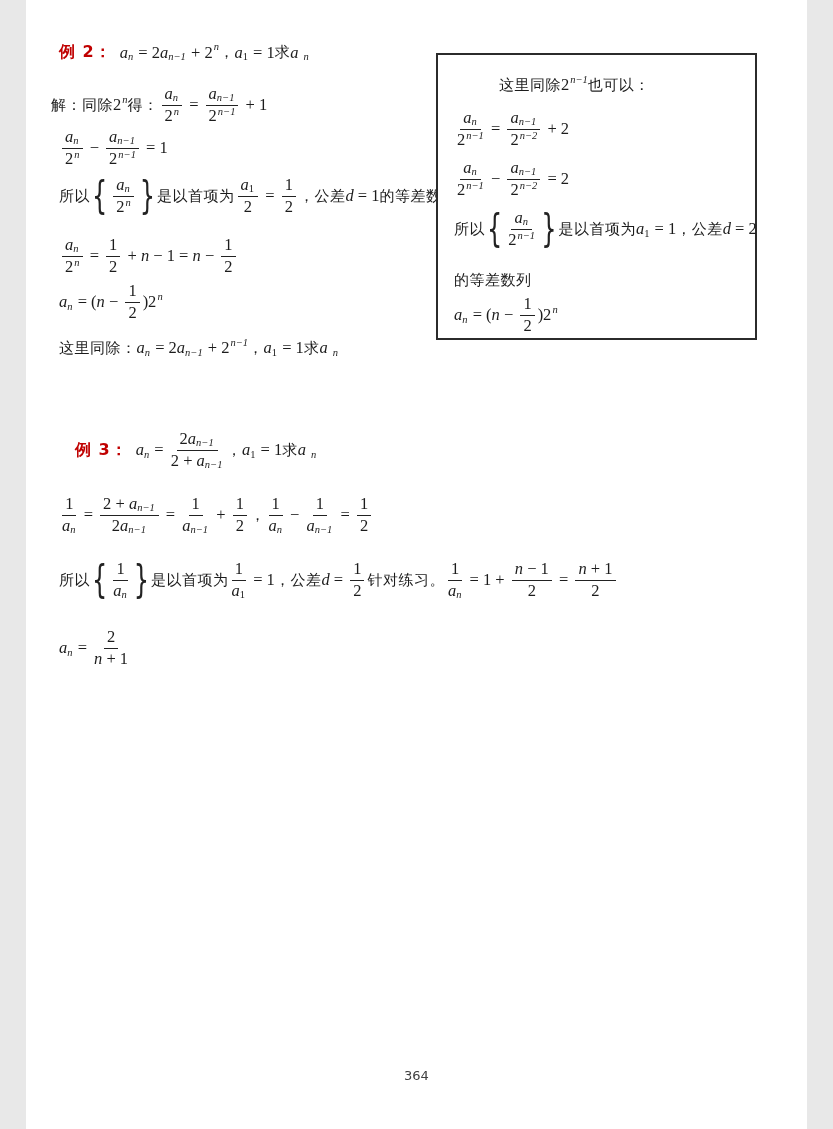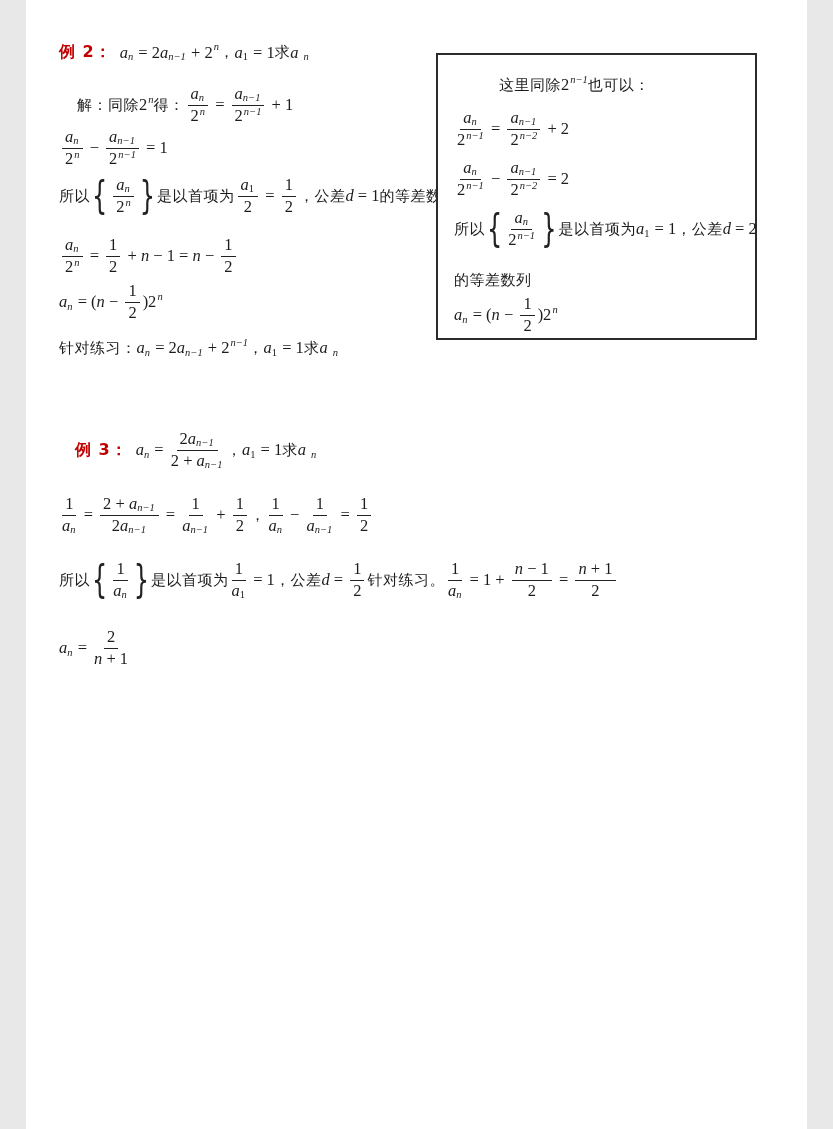--- a/index.html
+++ b/index.html
@@ -70,21 +70,21 @@
       <span class="msup it">n</span>
       <span class="mtext">，</span>
       <span class="mi">a</span>
       <span class="msub">1</span>
       <span class="mr"> = 1</span>
       <span class="mtext">求</span>
       <span class="mi">a</span>
       <span class="msp" style="width: 5px;"></span>
       <span class="msub it">n</span>
     </div>
-  <div class="line" style="left:51px;top:85px;text-align:center;">
+  <div class="line" style="left:25px;top:85px;text-align:center;">
       <span class="mtext">解：同除</span>
       <span class="mr">2</span>
       <span class="msup it">n</span>
       <span class="mtext">得：</span>
       <span class="mfrac">
         <span class="num">
           <span class="mi">a</span>
           <span class="msub it">n</span>
         </span>
         <span class="den">
@@ -216,21 +216,21 @@
           <span class="mr">1</span>
         </span>
         <span class="den">
           <span class="mr">2</span>
         </span>
       </span>
       <span class="mr">)2</span>
       <span class="msup it">n</span>
     </div>
   <div class="line" style="left:33px;top:338px;">
-      <span class="mtext">针对练习：</span>
+      <span class="mtext">这里同除：</span>
       <span class="mi">a</span>
       <span class="msub it">n</span>
       <span class="mr"> = 2</span>
       <span class="mi">a</span>
       <span class="msub it">n−1</span>
       <span class="mr"> + 2</span>
       <span class="msup it">n−1</span>
       <span class="mtext">，</span>
       <span class="mi">a</span>
       <span class="msub">1</span>
@@ -520,14 +520,15 @@
         <span class="num">
           <span class="mr">2</span>
         </span>
         <span class="den">
           <span class="mi">n</span>
           <span class="mr"> + 1</span>
         </span>
       </span>
     </div>
 
+  <div class="page-number">364</div>
 
 </div>
 
 </body></html>

